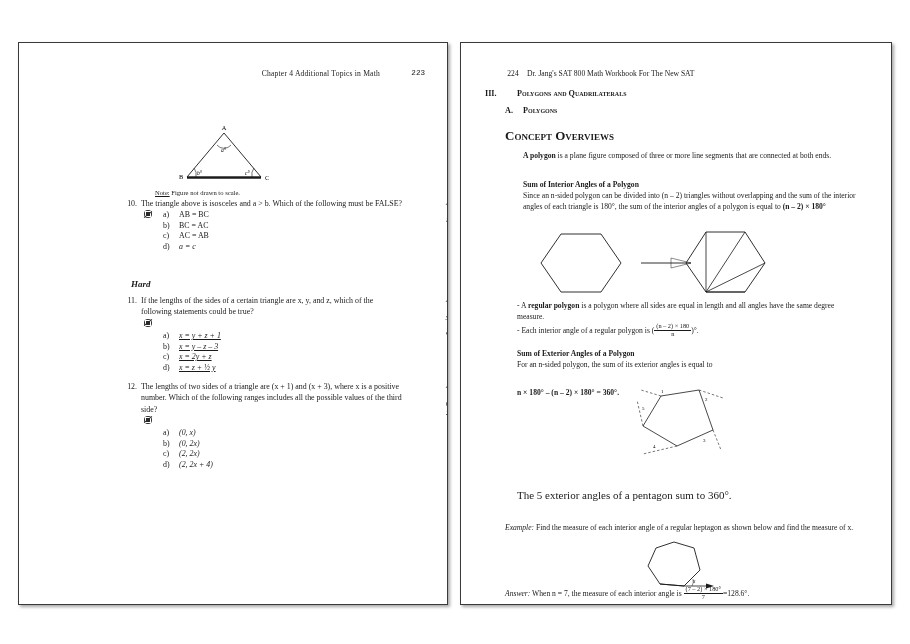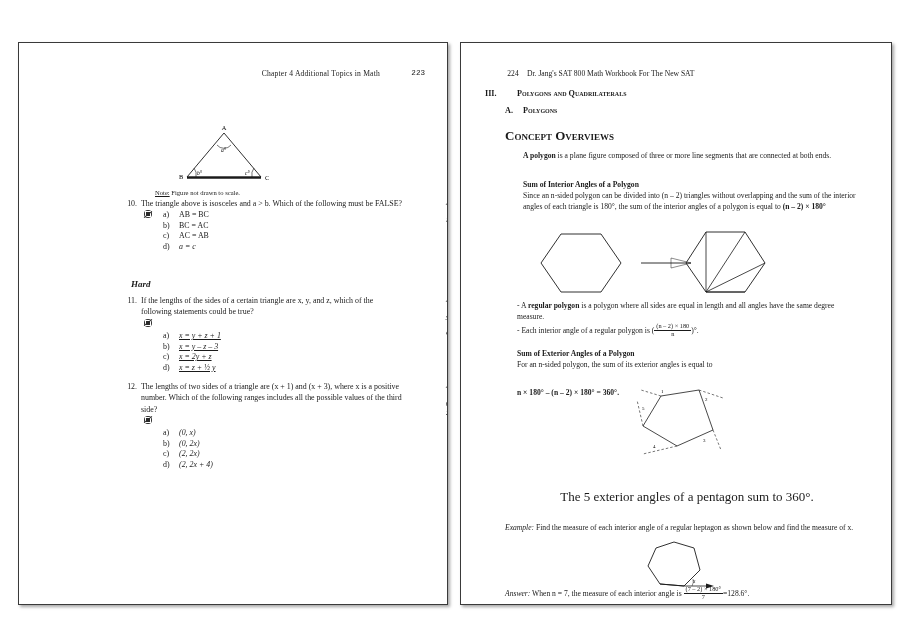--- a/index.html
+++ b/index.html
@@ -54,21 +54,21 @@
   .sectitle{position:absolute;left:56px;font-weight:bold;}
   .subA{position:absolute;left:44px;font-weight:bold;}
   .subAtitle{position:absolute;left:62px;font-weight:bold;}
   .concept{position:absolute;left:44px;font-weight:bold;font-size:13px;}
 
   .body-p{position:absolute;font-size:7.6px;line-height:10.6px;}
   .b{font-weight:bold;}
   .i{font-style:italic;}
 
   .figrow{position:absolute;left:62px;top:187px;width:300px;height:66px;}
-  .cap-c{position:absolute;text-align:center;font-size:13px;}
+  .cap-c{position:absolute;font-size:11px;}
 
   .ex{position:absolute;font-size:7.6px;line-height:10.4px;}
   svg{display:block;overflow:visible;}
   .stroke{stroke:#1a1a1a;fill:none;}
 </style>
 </head>
 <body>
 
 <div class="spread">
 

